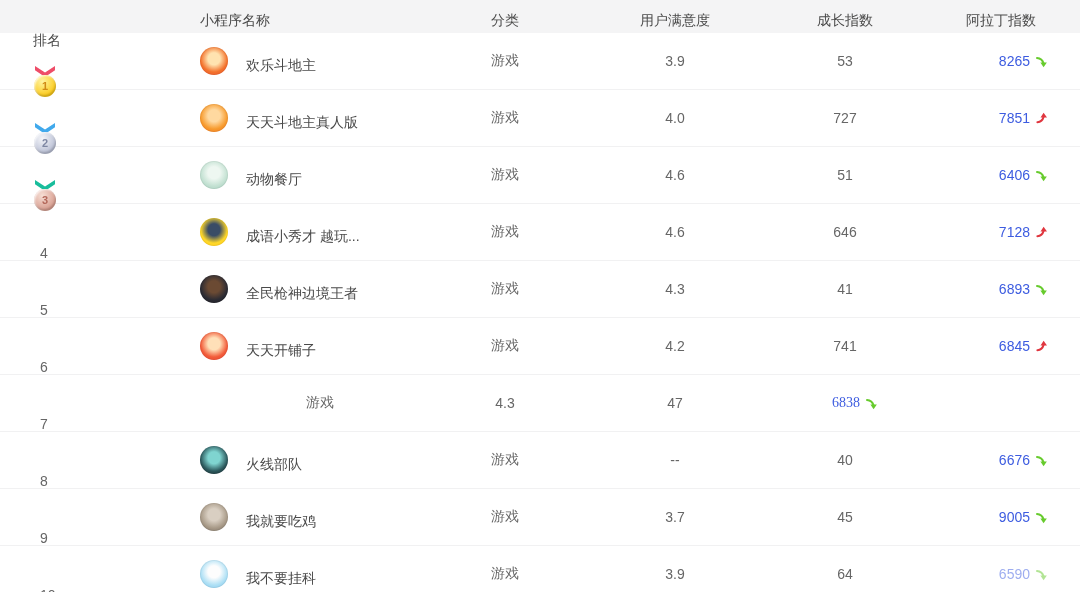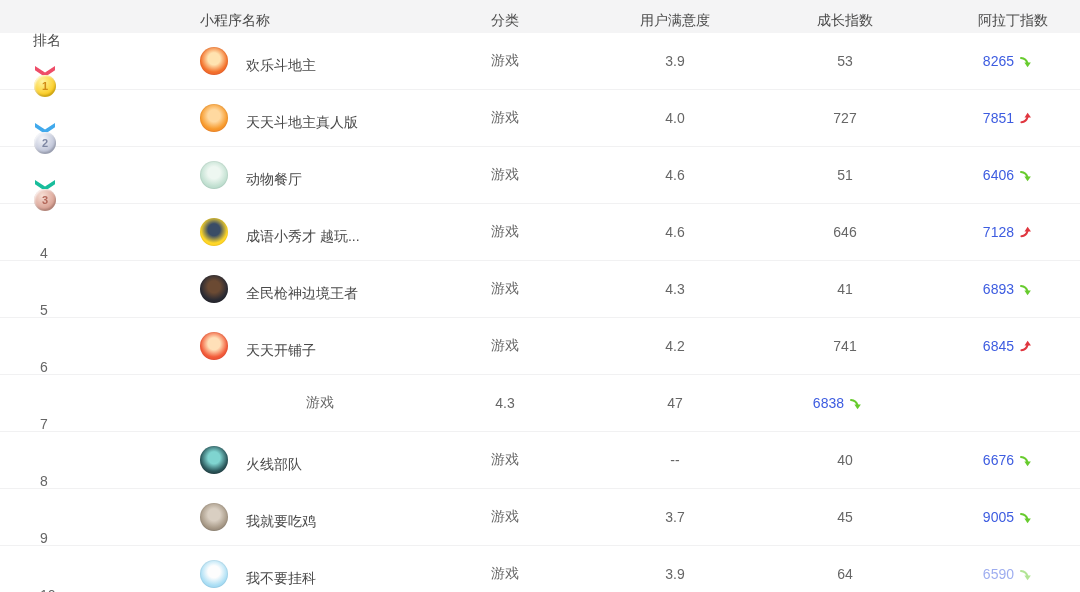--- a/index.html
+++ b/index.html
@@ -29,24 +29,24 @@
   .rank-col { padding-left: 33px; margin-top: 41px; }
   .row .rank-num { display: inline-block; padding-left: 7px; color: #666; }
   .center { text-align: center; }
   .name-col { display: flex; align-items: flex-end; gap: 18px; }
   .app-name { color: #4a4a4a; }
   .avatar {
     width: 28px; height: 28px; border-radius: 50%;
     flex: 0 0 28px;
     box-shadow: inset 0 0 0 1px rgba(0,0,0,0.05);
   }
-  .aladdin-head { text-align: right; padding-right: 32px; }
+  .aladdin-head { text-align: right; padding-right: 44px; }
   .aladdin {
     display: flex; justify-content: flex-end; align-items: center;
-    gap: 5px; padding-right: 48px;
+    gap: 5px; padding-right: 32px;
   }
   .aladdin .idx { color: #3d5ce0; }
   .aladdin.muted { opacity: 0.5; }
   .arrow { display: block; }
   
   .medal {
     position: relative; display: inline-block;
     width: 26px; height: 31px; margin-left: -1px; vertical-align: middle;
   }
   .medal .ribbon {
@@ -217,21 +217,21 @@
 
   <div class="row">
     <div class="cell rank-col">
       <span class="rank-num">7</span>
       
     </div>
     <div class="cell center">游戏</div>
     <div class="cell center">4.3</div>
     <div class="cell center">47</div>
     <div class="cell aladdin">
-      <span class="idx" style="color: rgb(61, 92, 224);">6838</span>
+      <span class="idx" style="color: rgb(61, 92, 224); font-family: Liberation Serif, serif;">6838</span>
 
       <svg class="arrow down" viewBox="0 0 14 14" width="13" height="13">
         <path class="stroke" d="M2.2 3.2 C5.6 3.4 8.2 5.6 9.2 9" fill="none" stroke-width="2.2" stroke-linecap="round" stroke="#67cb2d"></path>
         <path class="fill" d="M5.8 8.2 L12.8 8.2 L9.2 13.3 Z" fill="#67cb2d"></path>
       </svg>
     </div>
   </div>
 
   <div class="row">
     <div class="cell rank-col">

